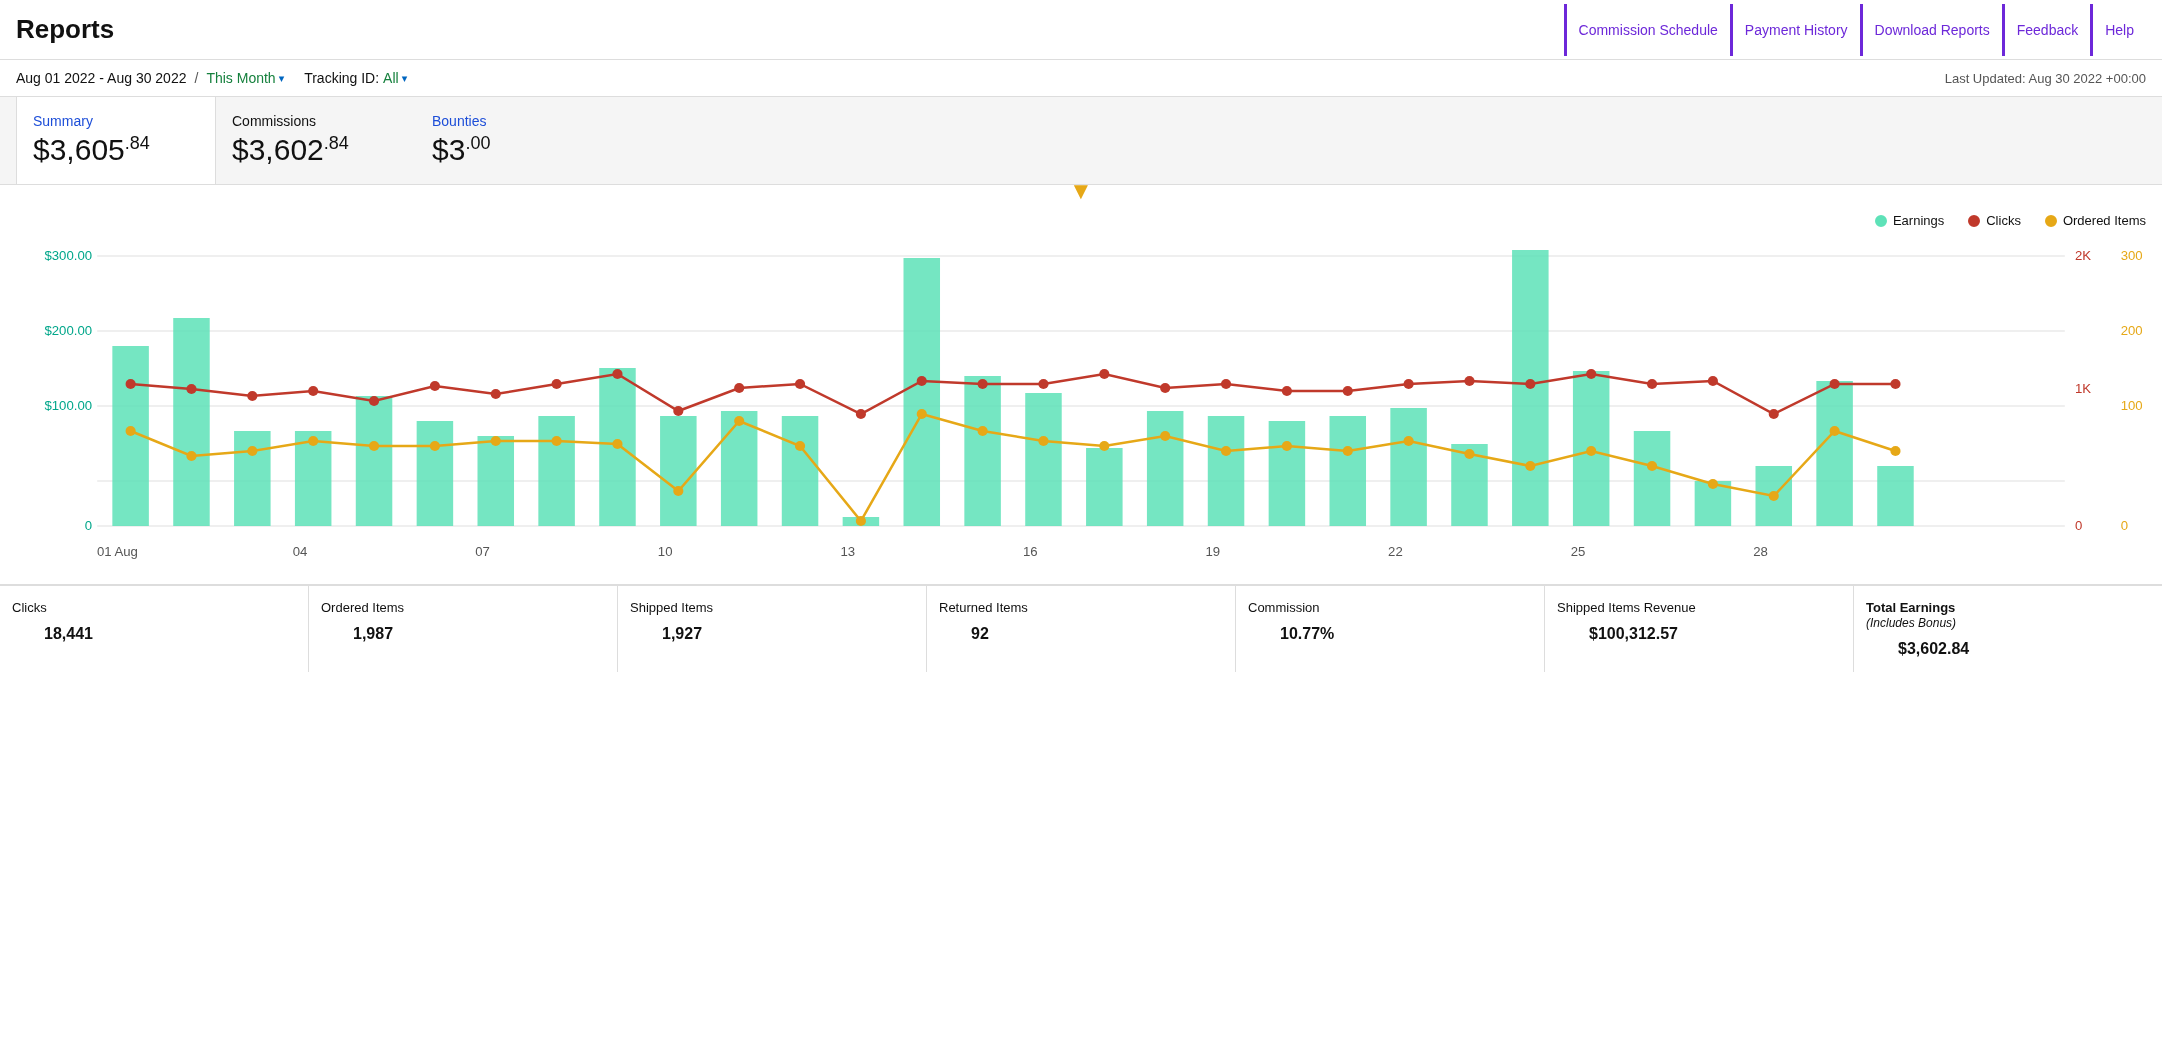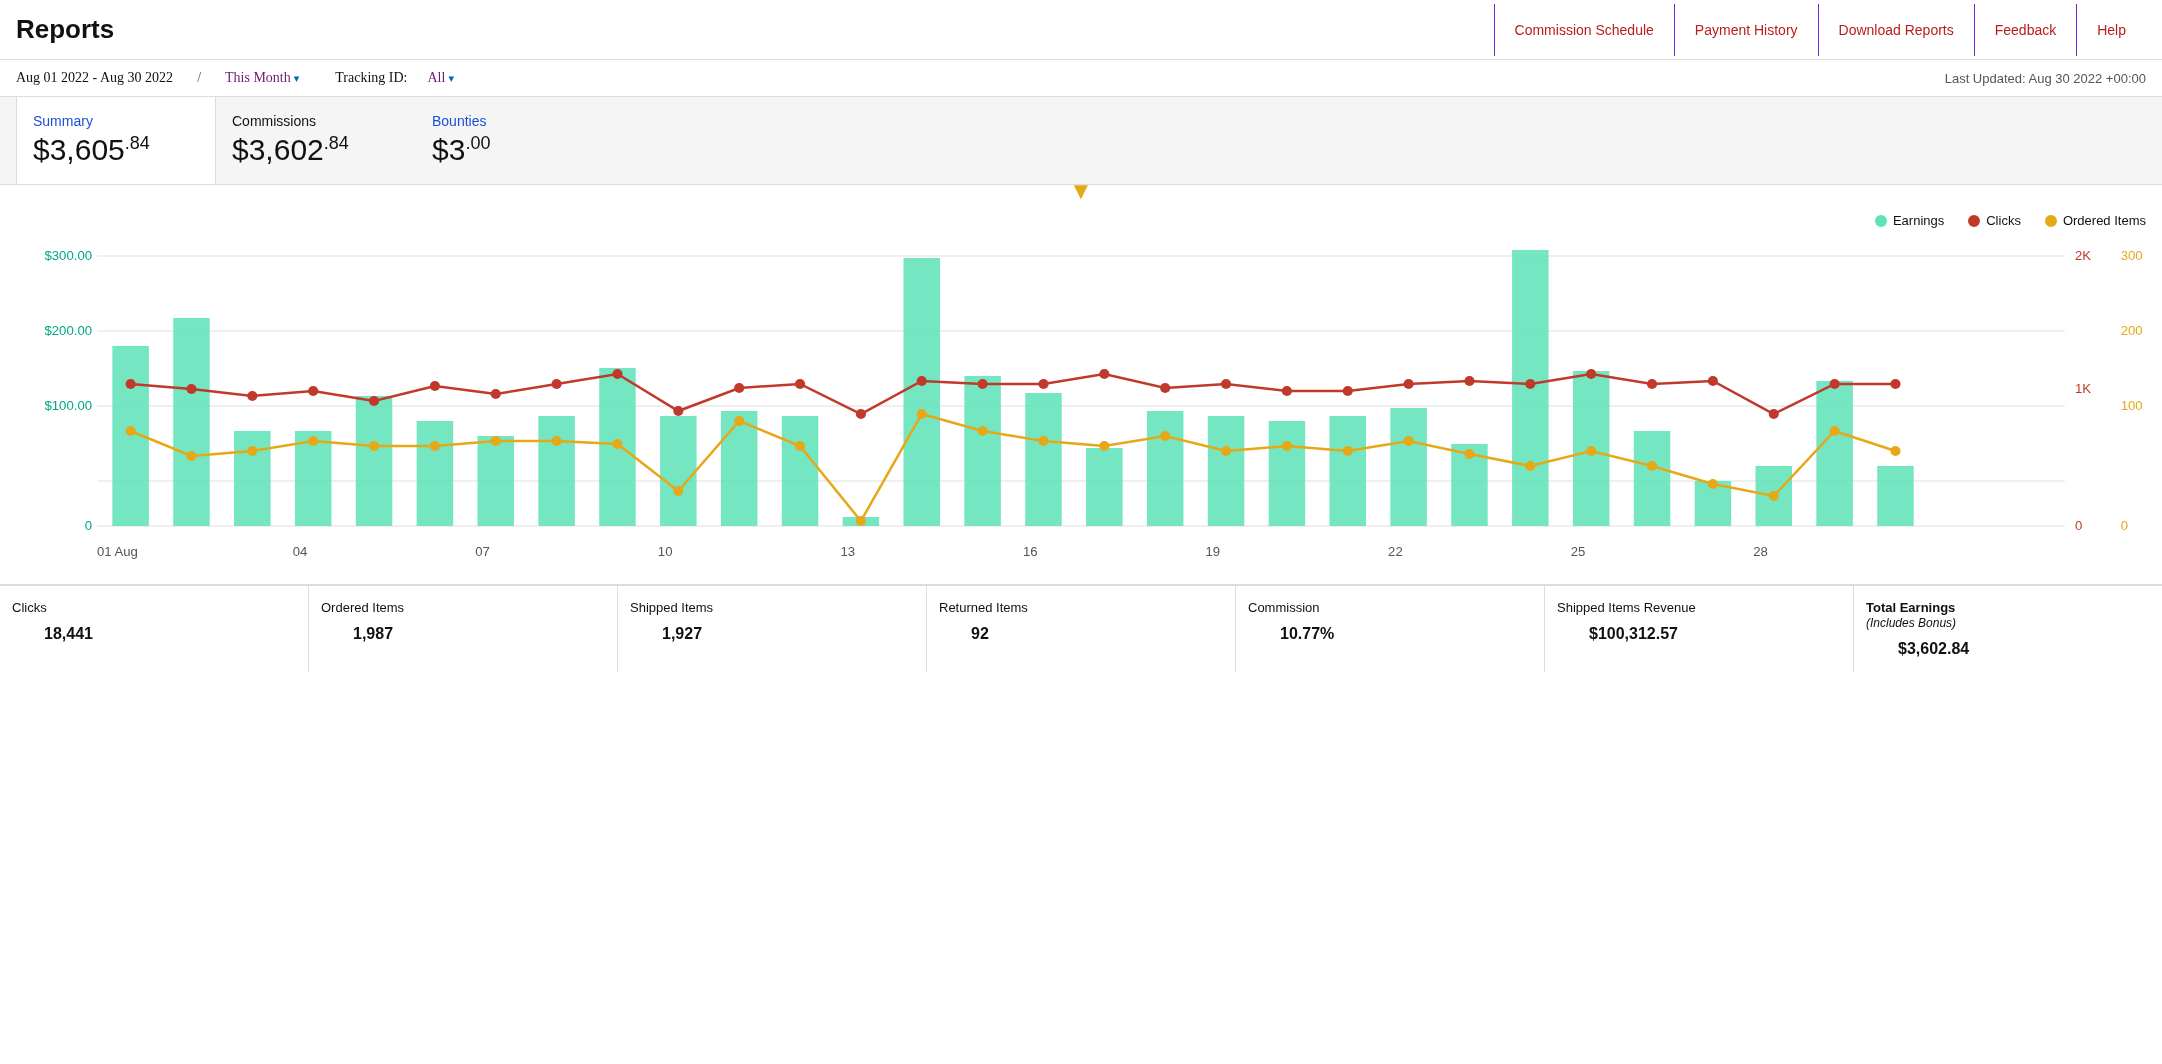--- a/index.html
+++ b/index.html
@@ -16,39 +16,39 @@
     .top-bar-title {
       font-size: 26px;
       font-weight: bold;
       padding: 14px 0;
     }
     .top-nav {
       display: flex;
       align-items: stretch;
     }
     .top-nav-item {
-      padding: 18px 20px;
-      border-left: 1px solid #6d28d9;
+      padding: 18px 12px;
+      border-left: 3px solid #6d28d9;
       cursor: pointer;
       font-size: 14px;
-      color: #b91c1c;
+      color: #6d28d9;
       display: flex;
       align-items: center;
     }
 
     .filter-bar {
       display: flex;
       align-items: center;
       justify-content: space-between;
       padding: 10px 16px;
       border-bottom: 1px solid #ddd;
       font-size: 14px;
     }
-    .filter-left { display: flex; align-items: center; gap: 20px; font-family: Liberation Serif, serif; }
-    .filter-link { color: #701a75; cursor: pointer; font-weight: 500; }
+    .filter-left { display: flex; align-items: center; gap: 4px; }
+    .filter-link { color: #15803d; cursor: pointer; font-weight: 500; }
     .filter-dropdown {
       display: inline-flex; align-items: center; gap: 3px;
       cursor: pointer; color: #0066c0;
     }
     .filter-dropdown .chevron { font-size: 11px; }
     .filter-separator { color: #555; margin: 0 4px; }
     .last-updated { color: #555; font-size: 13px; }
 
     .summary-tabs {
       display: flex;

